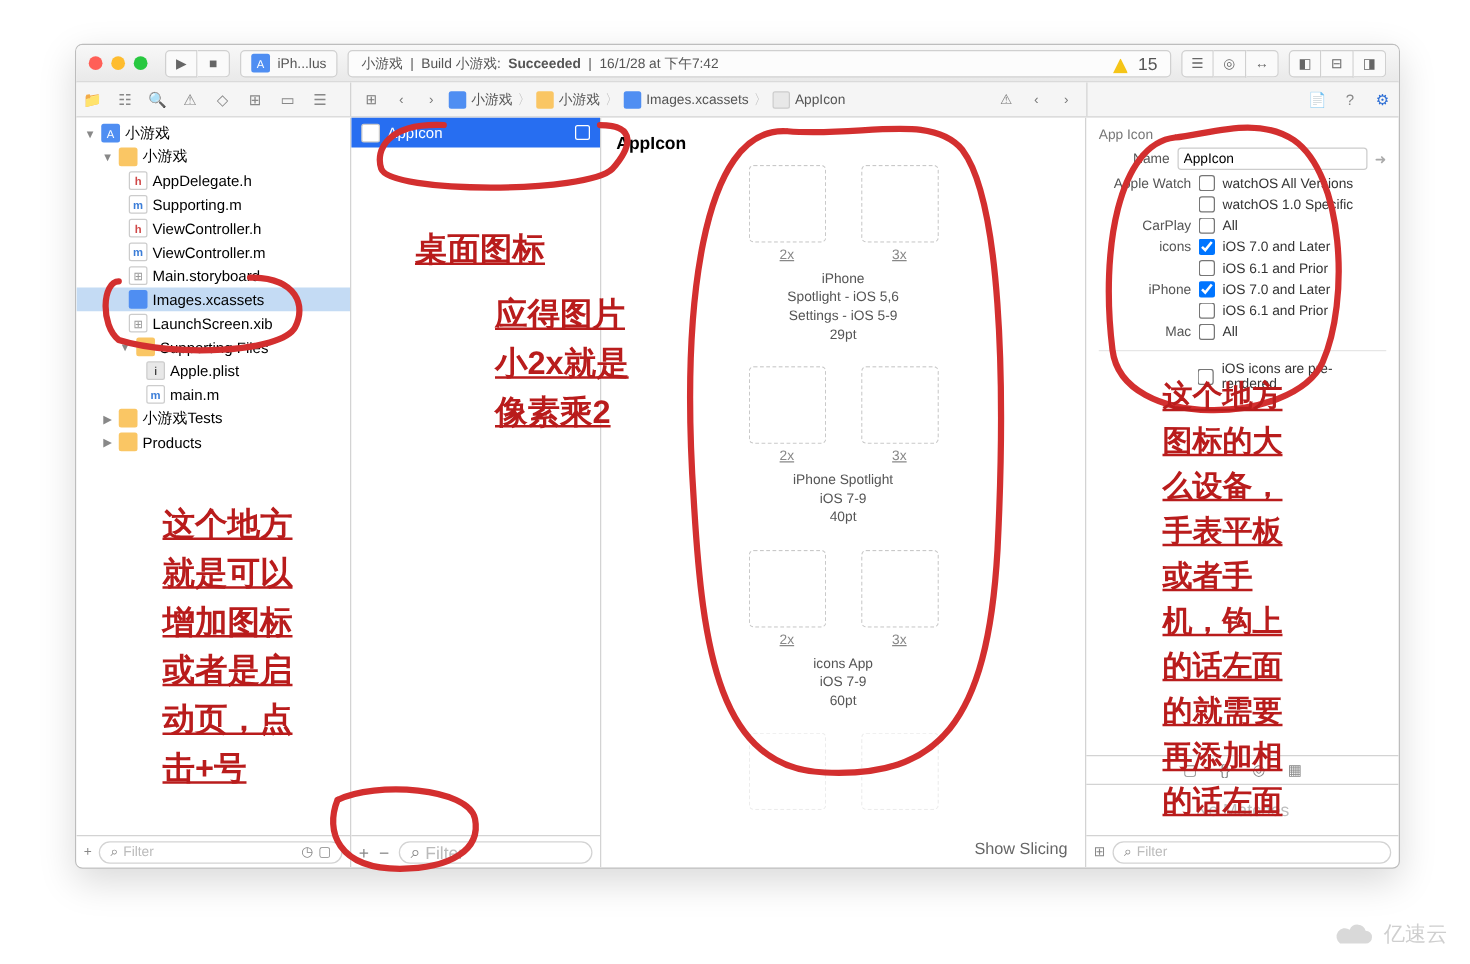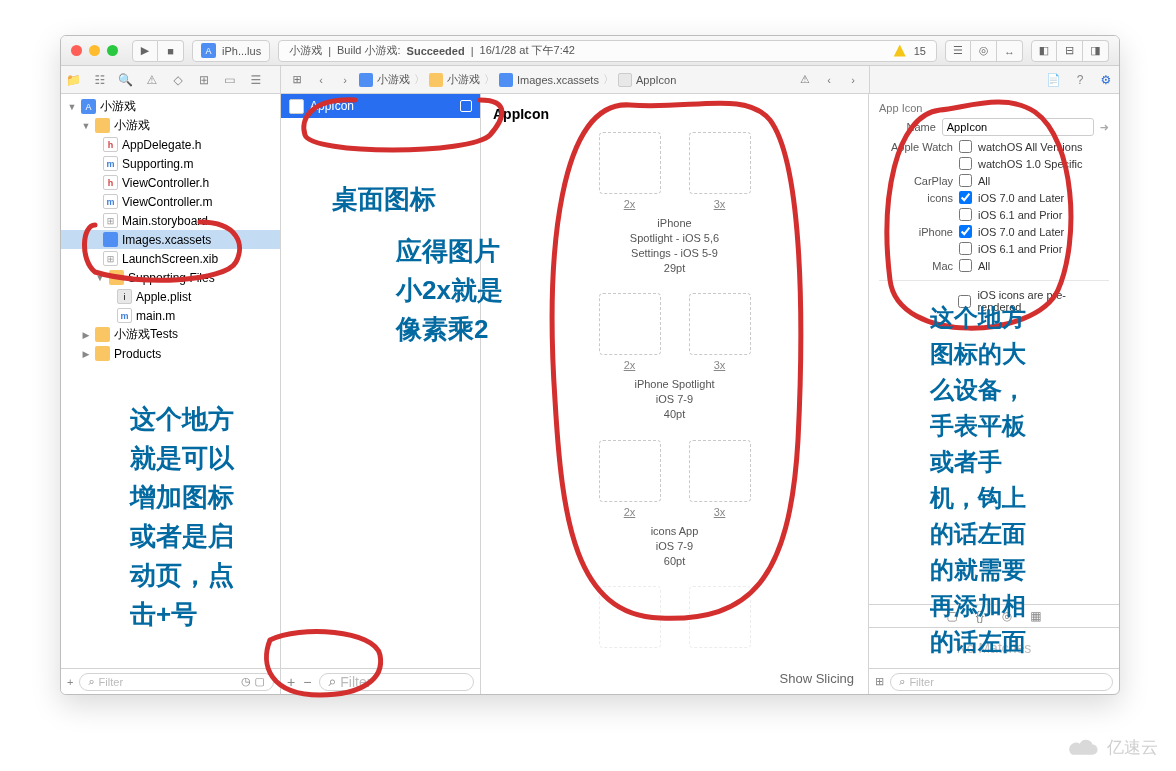--- a/index.html
+++ b/index.html
@@ -10,21 +10,21 @@
 .traffic{display:flex;gap:7px;margin-right:6px;}
 .dot{width:11px;height:11px;border-radius:50%;}
 .red{background:#ff5f57;} .yel{background:#febc2e;} .grn{background:#28c840;}
 .tb-btn{width:26px;height:22px;border:1px solid #d0d0d0;border-radius:4px;display:flex;align-items:center;justify-content:center;background:#fafafa;color:#666;font-size:11px;}
 .tb-group{display:flex;gap:0;}
 .tb-group .tb-btn{border-radius:0;border-left:none;}
 .tb-group .tb-btn:first-child{border-radius:4px 0 0 4px;border-left:1px solid #d0d0d0;}
 .tb-group .tb-btn:last-child{border-radius:0 4px 4px 0;}
 .scheme{height:22px;border:1px solid #d0d0d0;border-radius:4px;padding:0 8px;display:flex;align-items:center;gap:6px;background:#fafafa;font-size:11px;}
 .status{flex:1;height:22px;border:1px solid #d0d0d0;border-radius:4px;padding:0 10px;display:flex;align-items:center;gap:6px;background:#fcfcfc;font-size:11px;}
-.warn-badge{margin-left:auto;display:flex;align-items:flex-end;gap:8px;font-size:11px;}
+.warn-badge{margin-left:auto;display:flex;align-items:flex-end;gap:8px;font-size:14px;}
 .warn-tri{width:12px;height:12px;background:#f5c518;clip-path:polygon(50% 0,100% 100%,0 100%);}
 
 .toolbar2{height:28px;border-bottom:1px solid #d3d3d3;background:#f5f5f5;display:flex;align-items:center;}
 .nav-icons{display:flex;border-right:1px solid #d3d3d3;height:100%;}
 .nav-icons .ni{width:26px;display:flex;align-items:center;justify-content:center;color:#888;font-size:12px;}
 .nav-icons .ni.active{color:#2a6cd4;}
 
 .main{flex:1;display:flex;overflow:hidden;}
 .navcol{width:220px;border-right:1px solid #d3d3d3;display:flex;flex-direction:column;background:#fff;}
 .navtree{flex:1;overflow:auto;font-size:12px;padding-top:3px;}
@@ -70,21 +70,21 @@
 .chk{width:13px;height:13px;}
 .insp-sep{height:1px;background:#e6e6e6;margin:8px 0;}
 .insp-bottom{margin-top:auto;}
 .nomatch{text-align:center;color:#bdbdbd;font-size:14px;padding:12px 0;}
 .ib-tabs{height:24px;border-top:1px solid #d3d3d3;border-bottom:1px solid #d3d3d3;display:flex;justify-content:center;align-items:center;gap:18px;color:#888;font-size:12px;}
 .ib-filter{height:26px;border-top:1px solid #d3d3d3;display:flex;align-items:center;padding:0 6px;gap:6px;color:#888;font-size:11px;}
 
 
 .anno{position:absolute;pointer-events:none;}
 .red-stroke{stroke:#d32f2f;stroke-width:5;fill:none;stroke-linecap:round;stroke-linejoin:round;}
-.anno-text{position:absolute;color:#0369a1;font-weight:700;font-size:26px;line-height:1.5;}
+.anno-text{position:absolute;color:#b91c1c;font-weight:700;font-size:26px;line-height:1.5;text-decoration:underline;}
 
 .watermark{position:absolute;right:18px;bottom:12px;color:#cfcfcf;font-size:17px;display:flex;align-items:center;gap:6px;}
 .watermark svg{width:34px;height:22px;}
 </style>
 </head>
 <body>
 
 <div class="window">
 
   <div class="titlebar">

